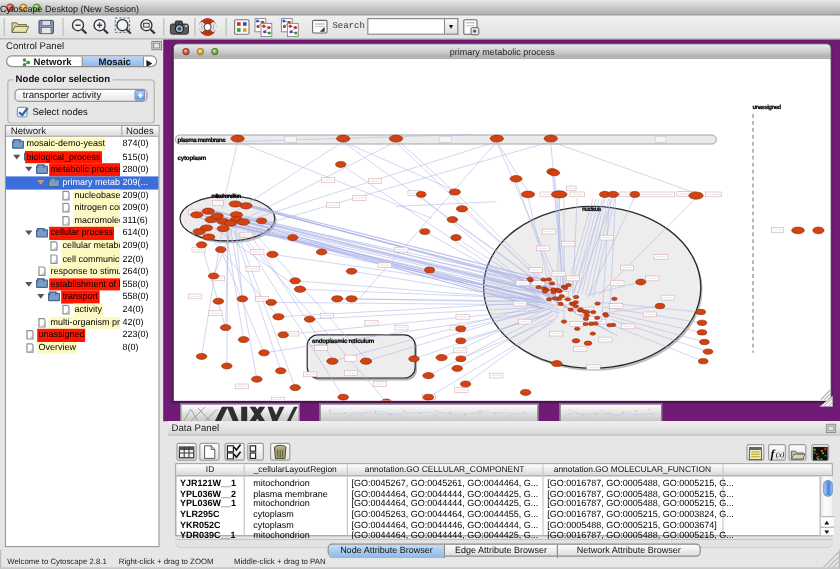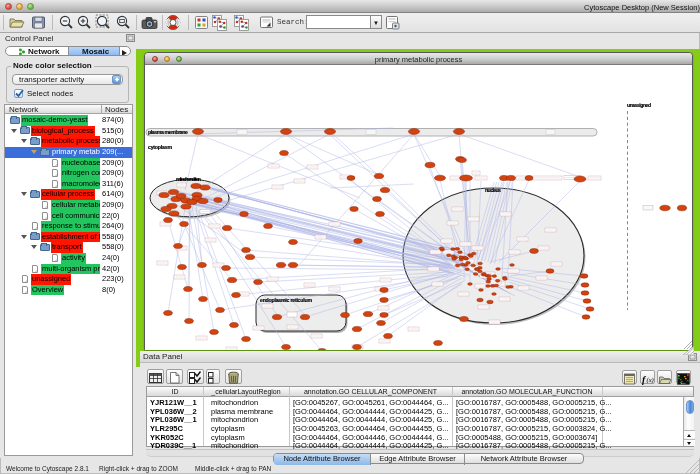--- a/index.html
+++ b/index.html
@@ -1,21 +1,21 @@
 <!DOCTYPE html>
 <html><head><meta charset="utf-8">
 <style>
 *{margin:0;padding:0;box-sizing:border-box;}
 html,body{width:700px;height:474px;overflow:hidden;font-family:"Liberation Sans",sans-serif;background:#e6e6e6;}
 .abs{position:absolute;}
 #win{position:relative;width:700px;height:474px;box-shadow:inset 0 0 0 1px rgba(60,60,60,0.25);}
 
 #titlebar{left:0;top:0;width:700px;height:13px;background:linear-gradient(#e8e8e8,#cbcbcb 50%,#adadad);border-bottom:1px solid #828282;}
 .tl{position:absolute;top:3px;width:7px;height:7px;border-radius:50%;}
-#title-text{position:absolute;top:2.5px;left:0;width:700px;text-align:right;font-size:7.5px;color:#111;}
+#title-text{position:absolute;top:2.5px;left:0;width:700px;text-align:left;font-size:7.5px;color:#111;}
 
 #toolbar{left:0;top:13px;width:700px;height:20px;background:linear-gradient(#f0f0f0,#e2e2e2);border-bottom:1px solid #a8a8a8;}
 .tbsep{position:absolute;top:2px;width:1px;height:15px;background:#bbb;}
 .tbico{position:absolute;top:1px;}
 #searchlbl{position:absolute;left:277px;top:5px;font-size:7.5px;color:#333;font-family:Liberation Mono, monospace;}
 #searchbox{position:absolute;left:306px;top:2px;width:65px;height:14px;background:#fff;border:1px solid #8a8a8a;}
 #searchdrop{position:absolute;left:371px;top:2px;width:11px;height:14px;background:linear-gradient(#fdfdfd,#ddd);border:1px solid #8a8a8a;border-left:none;font-size:6px;text-align:center;line-height:14px;color:#111;}
 
 #cp{left:0;top:33px;width:140px;height:425px;background:#e6e6e6;}
 #cp-head{position:absolute;left:0;top:0;width:136px;height:9px;font-size:8px;color:#222;}
@@ -28,28 +28,28 @@
 #combo-step{position:absolute;left:112px;top:42px;width:9px;height:9px;background:linear-gradient(#a9cbf5,#5b93dd);border-radius:2px;border:1px solid #7291bd;}
 #combo-step:before{content:"";position:absolute;left:2px;top:1px;border-left:2.5px solid transparent;border-right:2.5px solid transparent;border-bottom:3px solid #fff;}
 #combo-step:after{content:"";position:absolute;left:2px;bottom:1px;border-left:2.5px solid transparent;border-right:2.5px solid transparent;border-top:3px solid #fff;}
 #chk{position:absolute;left:14px;top:56px;width:9px;height:9px;background:linear-gradient(#fff,#dce8f8);border:1px solid #7d9fc4;border-radius:2px;}
 #chklbl{position:absolute;left:27px;top:56px;font-size:8px;color:#111;}
 #tree{position:absolute;left:4px;top:71px;width:129px;height:352px;background:#fff;border:1px solid #9a9a9a;}
 #tree-head{position:absolute;left:0;top:0;width:127px;height:9px;background:linear-gradient(#fbfbfb,#dcdcdc);border-bottom:1px solid #a5a5a5;font-size:8px;color:#222;}
 .trow{position:absolute;left:0;width:127px;height:10.6px;font-size:7.5px;color:#000;}
 .trow .lbl{position:absolute;top:0;height:10.6px;line-height:10.6px;padding:0 1px;white-space:nowrap;overflow:hidden;}
 .trow .num{position:absolute;left:97px;top:0;width:30px;line-height:10.6px;}
-.grn{background:#22c55e;}
+.grn{background:#fef9c3;}
 .red{background:#ff1500;}
 .exp{position:absolute;top:3px;width:0;height:0;border-left:3px solid transparent;border-right:3px solid transparent;border-top:4px solid #555;}
 .fold{position:absolute;top:1.5px;width:10px;height:7px;background:#7a9cc8;border:1px solid #44688f;border-radius:1px;}
 .fold:before{content:"";position:absolute;left:0;top:-2px;width:4px;height:2px;background:#7a9cc8;border:1px solid #44688f;border-bottom:none;}
 .file{position:absolute;top:1px;width:6px;height:8px;background:linear-gradient(135deg,#fff 72%,#d8d8d8 72%);border:0.8px solid #8f8f8f;border-radius:0 2px 0 0;}
 
-#desktop{left:136px;top:49px;width:564px;height:318px;background:#84cc16;}
+#desktop{left:136px;top:33px;width:564px;height:318px;background:#701a75;}
 #frame{position:absolute;left:8px;top:3px;width:549px;height:298px;background:#fff;border:1px solid #585858;border-radius:4px 4px 0 0;box-shadow:0 1px 1.5px rgba(0,0,20,0.35);}
 #frame-tb{position:absolute;left:0;top:0;width:547px;height:12px;background:linear-gradient(#e9e9e9,#cdcdcd 55%,#a9a9a9);border-bottom:1px solid #7a7a7a;border-radius:4px 4px 0 0;}
 #frame-title{position:absolute;left:0;top:1.5px;width:547px;text-align:center;font-size:7.5px;font-weight:normal;color:#222;}
 #canvas{position:absolute;left:0;top:13px;width:547px;height:284px;background:#fff;overflow:hidden;}
 .miniwin{position:absolute;top:2px;height:15px;background:linear-gradient(#ffffff,#c8c8c8);border:1px solid #888;border-bottom:none;}
 
 #dp{left:140px;top:351px;width:560px;height:107px;background:#e6e6e6;}
 #dp-head{position:absolute;left:0;top:0;width:560px;height:12px;background:linear-gradient(#efefef,#d8d8d8);border-bottom:1px solid #bbb;font-size:8px;color:#222;}
 .dbtn{position:absolute;background:linear-gradient(#fdfdfd,#e3e3e3);border:1px solid #9f9f9f;border-radius:2px;}
 #dtable{position:absolute;left:6px;top:35px;width:548px;height:61px;background:#fff;border:1px solid #9a9a9a;}
@@ -226,21 +226,21 @@
           <div style="position:absolute;left:96px;top:0;width:1px;height:9px;background:#aaa;"></div>
         </div>
     <div class="trow" style="top:10.2px;">
           <div class="fold" style="left:5px;"></div>
           <span class="lbl grn" style="left:16px;max-width:79px;">mosaic-demo-yeast</span>
           <span class="num">874(0)</span>
         </div>
         <div class="trow" style="top:20.8px;">
           <div class="exp" style="left:6px;"></div>
           <div class="fold" style="left:15px;"></div>
-          <span class="lbl red" style="left:26px;max-width:69px;">biological_process</span>
+          <span class="lbl red" style="left:16px;max-width:69px;">biological_process</span>
           <span class="num">515(0)</span>
         </div>
         <div class="trow" style="top:31.4px;">
           <div class="exp" style="left:16px;"></div>
           <div class="fold" style="left:25px;"></div>
           <span class="lbl red" style="left:36px;max-width:59px;">metabolic process</span>
           <span class="num">280(0)</span>
         </div>
         <div class="trow" style="top:42.0px;background:#3c6edb;color:#fff;">
           <div class="exp" style="left:26px;border-top-color:#c8a060;"></div>

